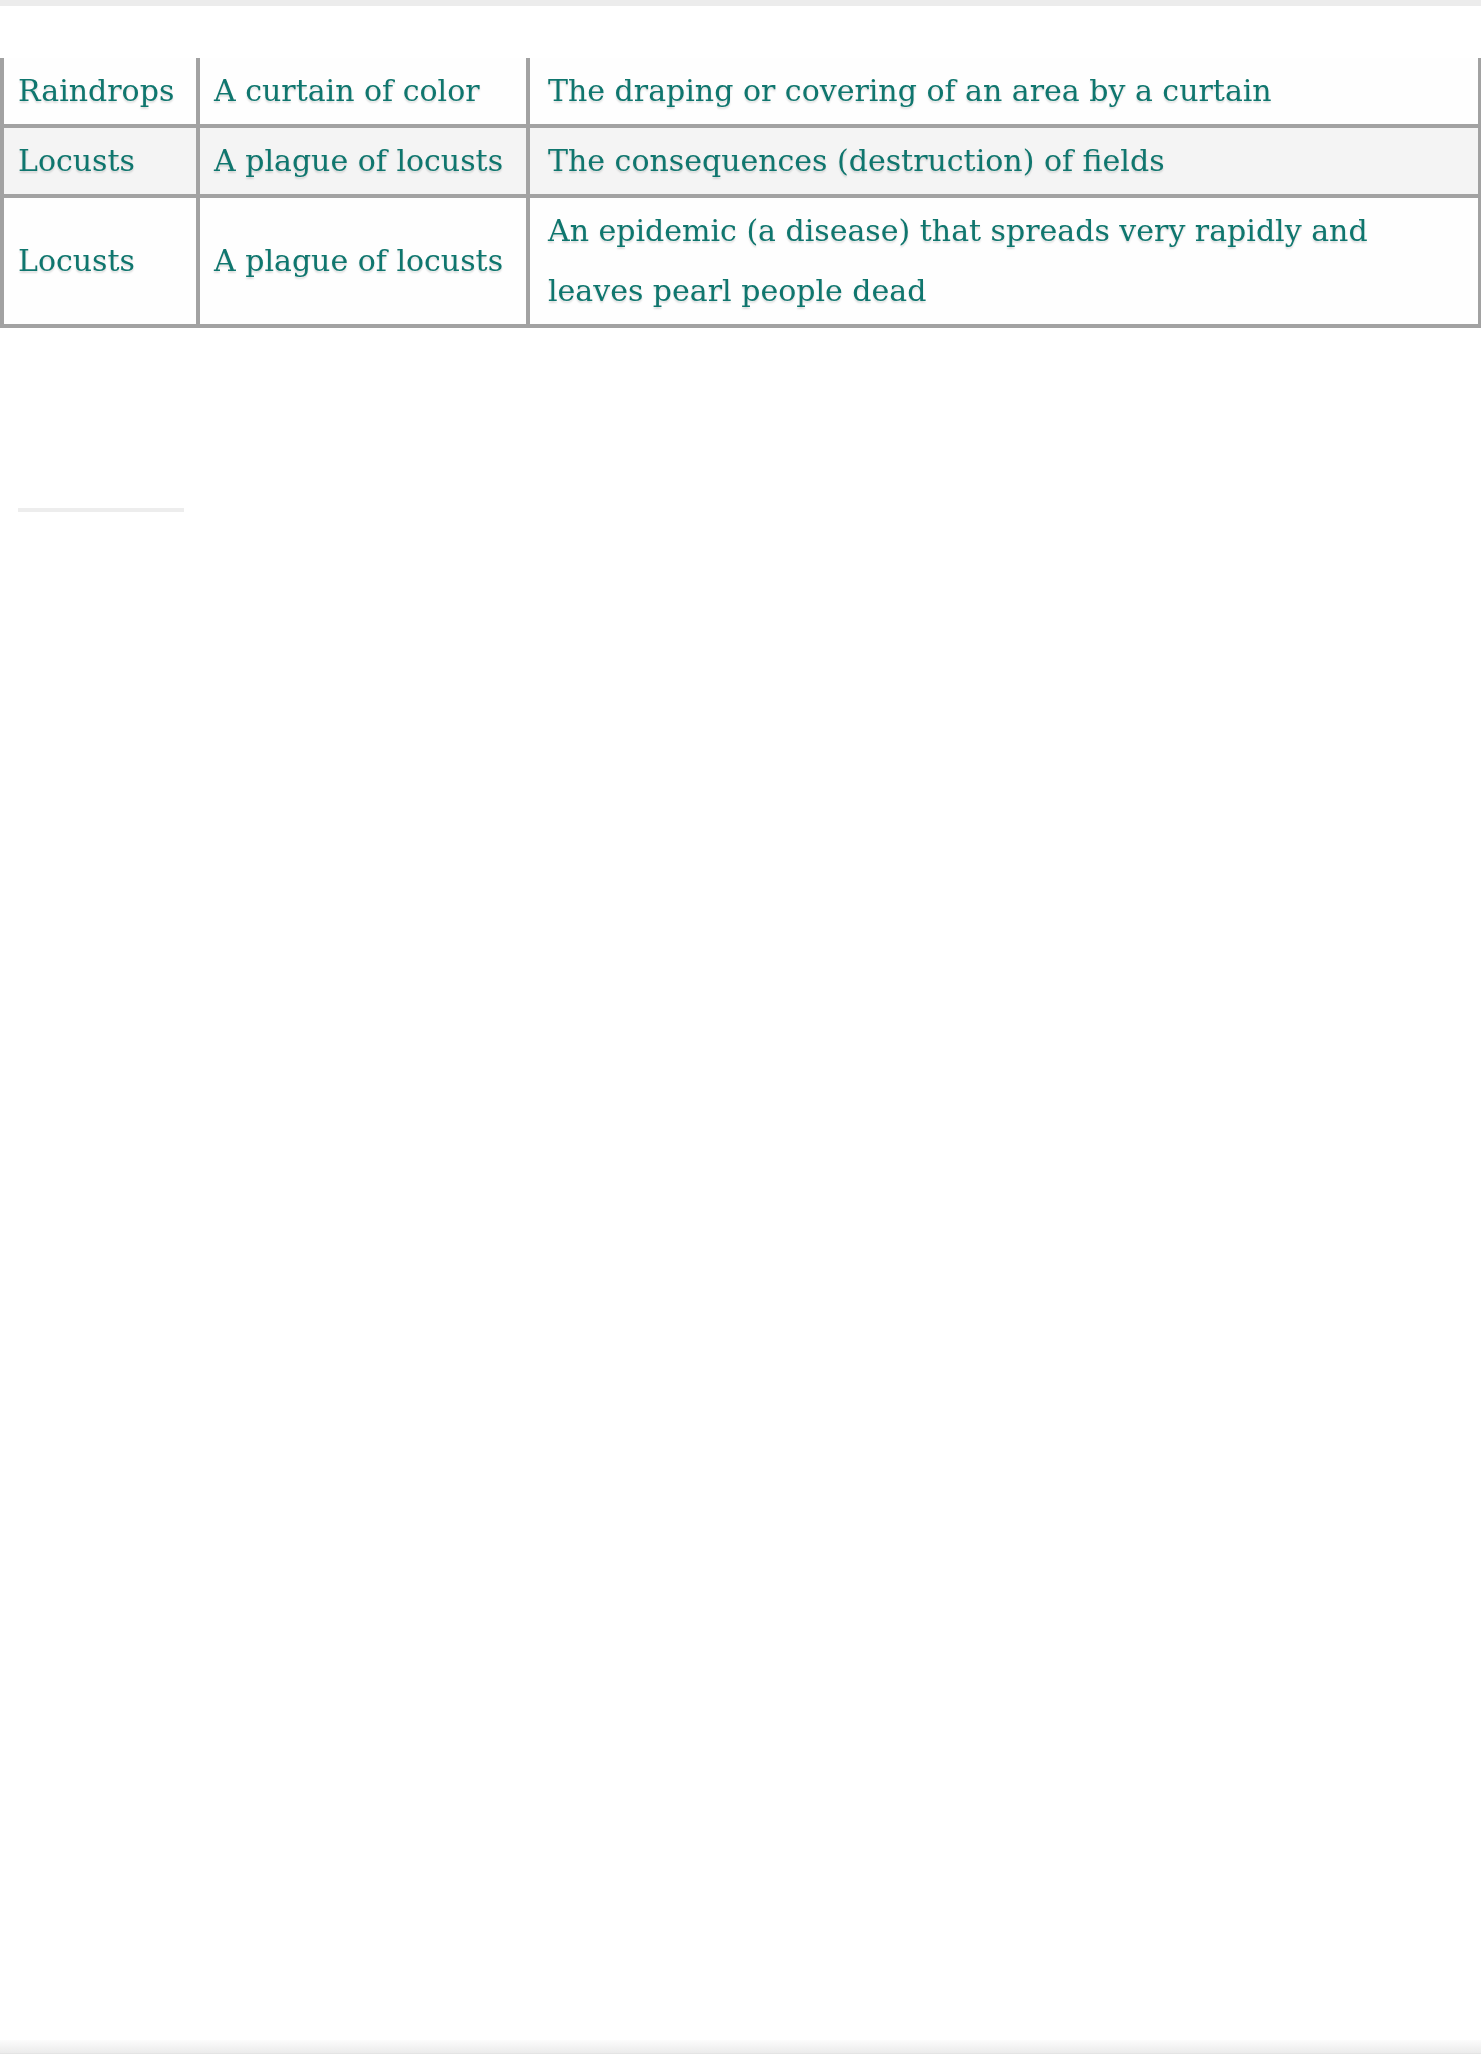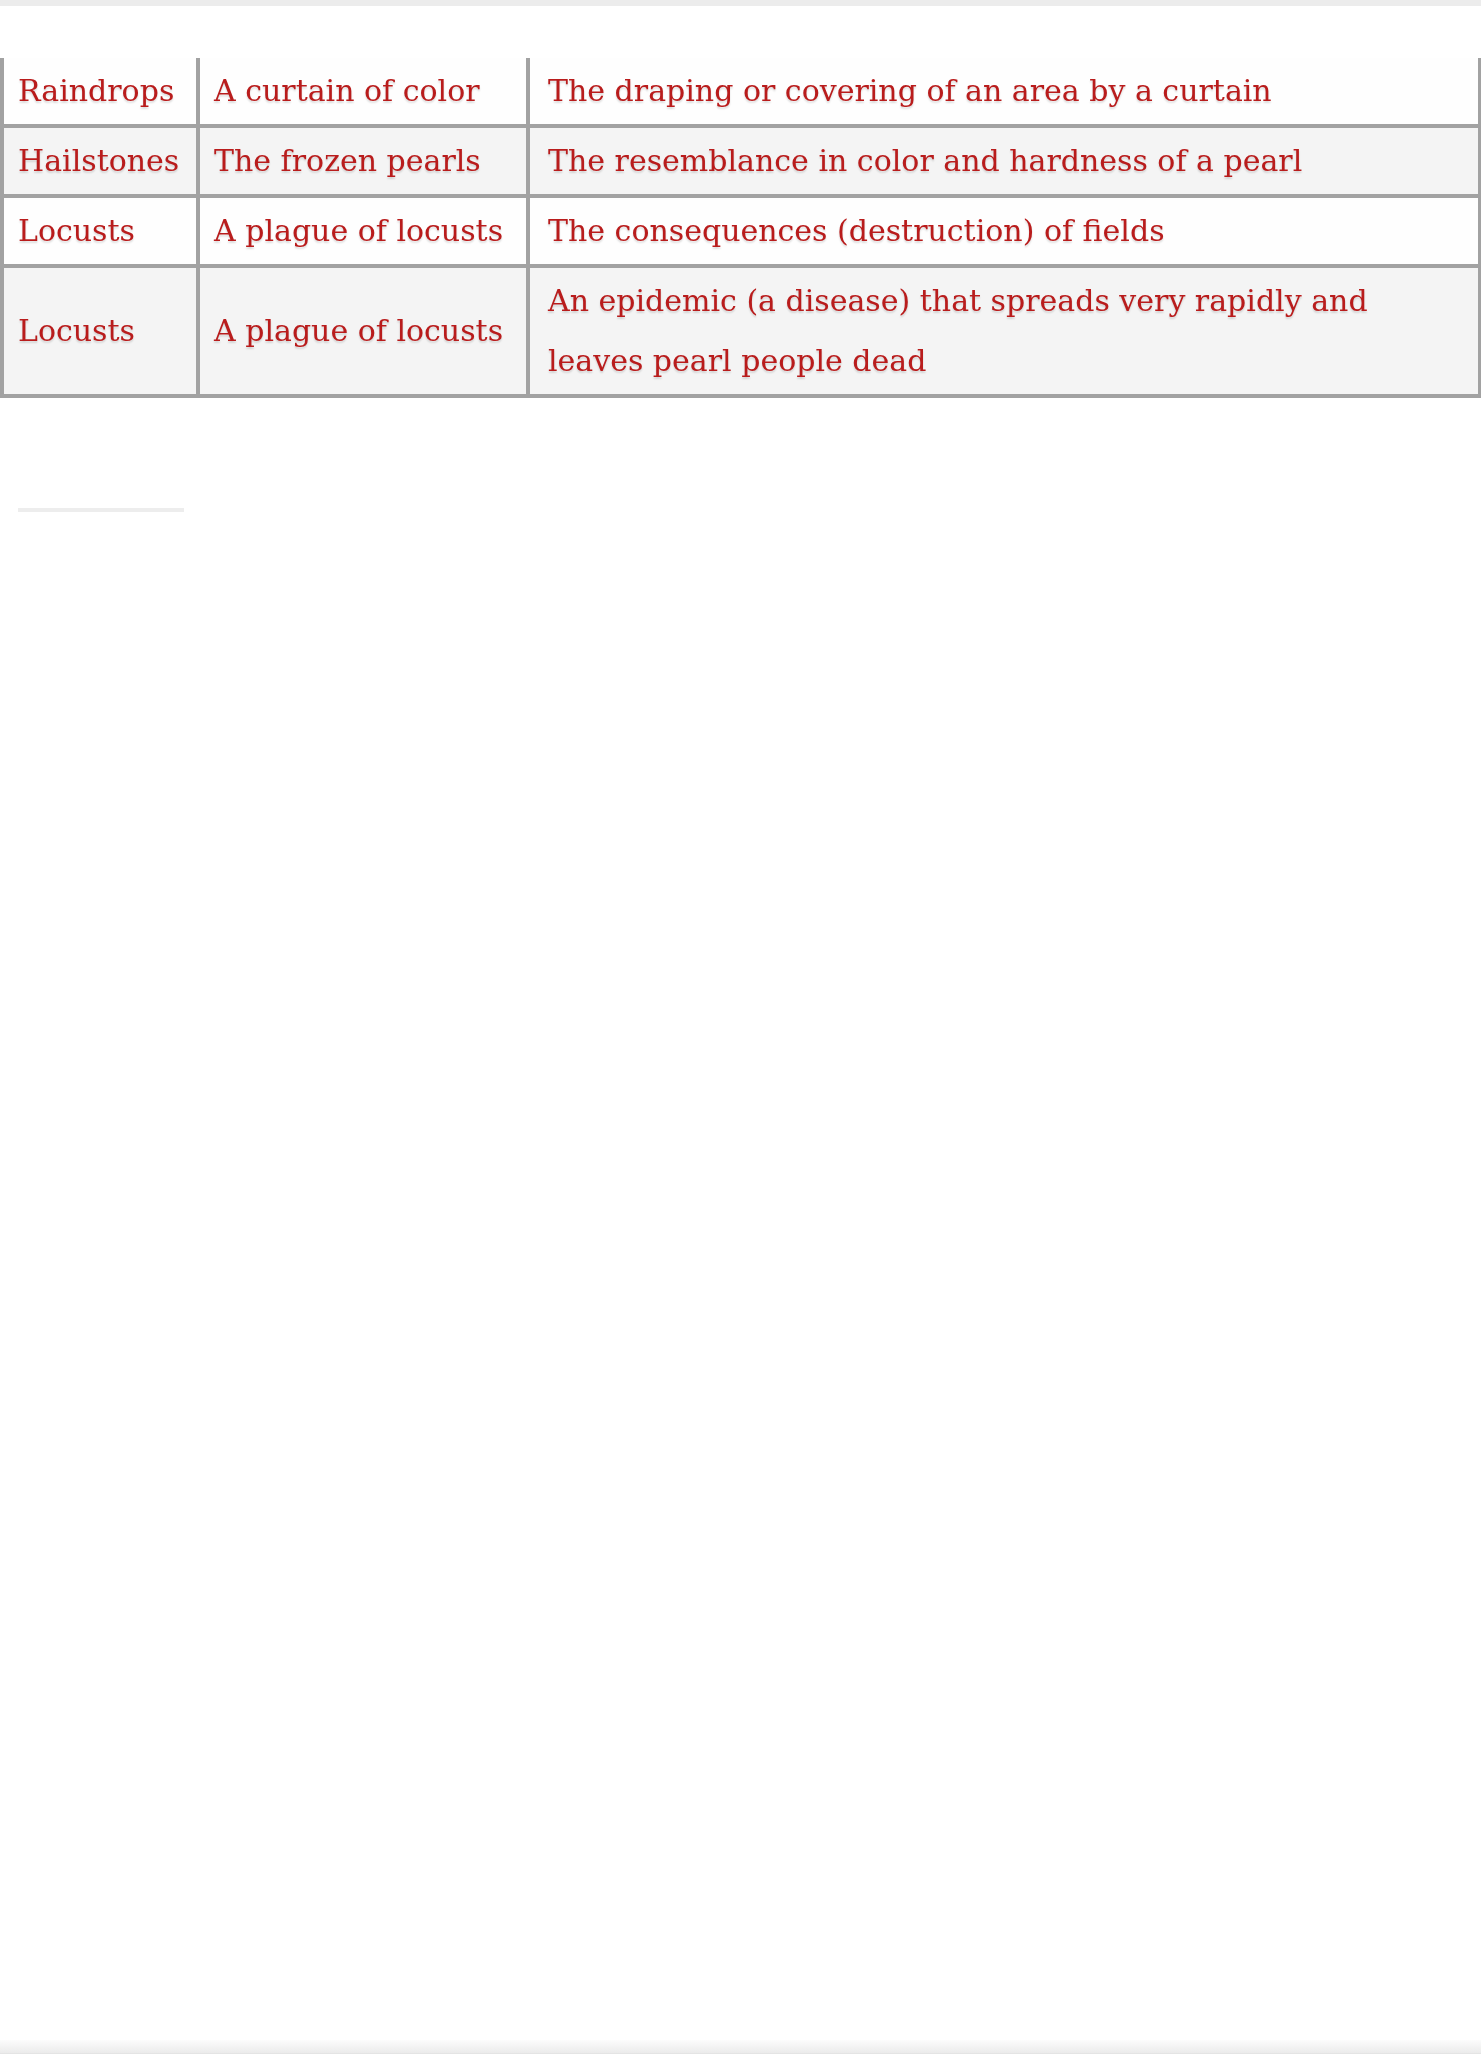--- a/index.html
+++ b/index.html
@@ -26,21 +26,21 @@
   
   table.cmp {
     position: absolute;
     top: 58px;
     left: 0px;
     width: 1478px;
     border-collapse: collapse;
     table-layout: fixed;
     font-size: 30px;
     line-height: 60px;
-    color: #b91c1c;
+    color: #0f766e;
   }
   table.cmp td {
     border: 4px solid #a2a2a2;
     padding: 3px 8px 3px 14px;
     vertical-align: middle;
     text-shadow: 0 2px 2px rgba(0,0,0,0.14);
     overflow: hidden;
   }
   table.cmp td.c3 { padding-left: 18px; }
   
@@ -81,25 +81,20 @@
     <col style="width:330px">
     <col style="width:952px">
   </colgroup>
   <tbody>
     <tr>
       <td class="c1">Raindrops</td>
       <td class="c2">A curtain of color</td>
       <td class="c3">The draping or covering of an area by a curtain</td>
     </tr>
     <tr>
-      <td class="c1">Hailstones</td>
-      <td class="c2">The frozen pearls</td>
-      <td class="c3">The resemblance in color and hardness of a pearl</td>
-    </tr>
-    <tr>
       <td class="c1">Locusts</td>
       <td class="c2">A plague of locusts</td>
       <td class="c3">The consequences (destruction) of fields</td>
     </tr>
     <tr>
       <td class="c1">Locusts</td>
       <td class="c2">A plague of locusts</td>
       <td class="c3">An epidemic (a disease) that spreads very rapidly and leaves pearl people dead</td>
     </tr>
   </tbody>

